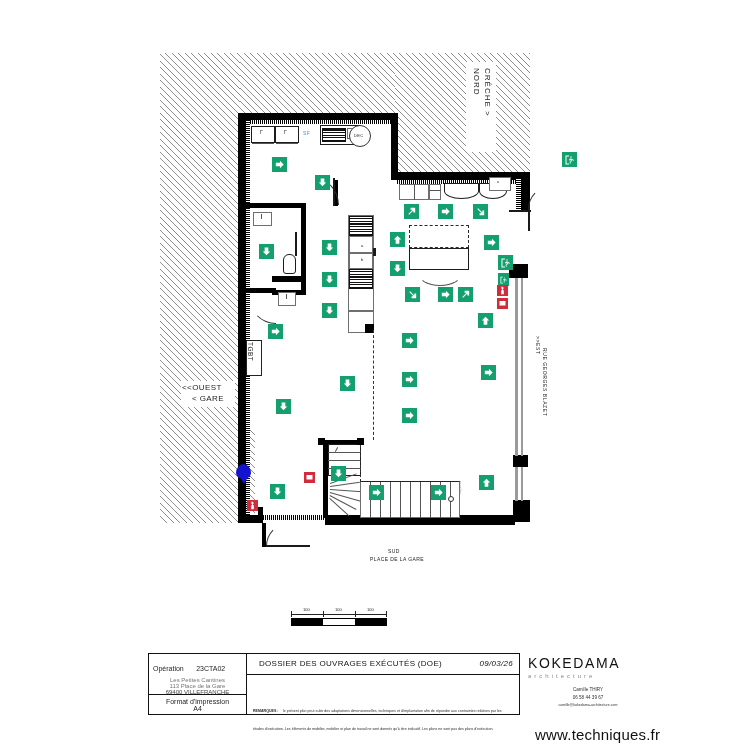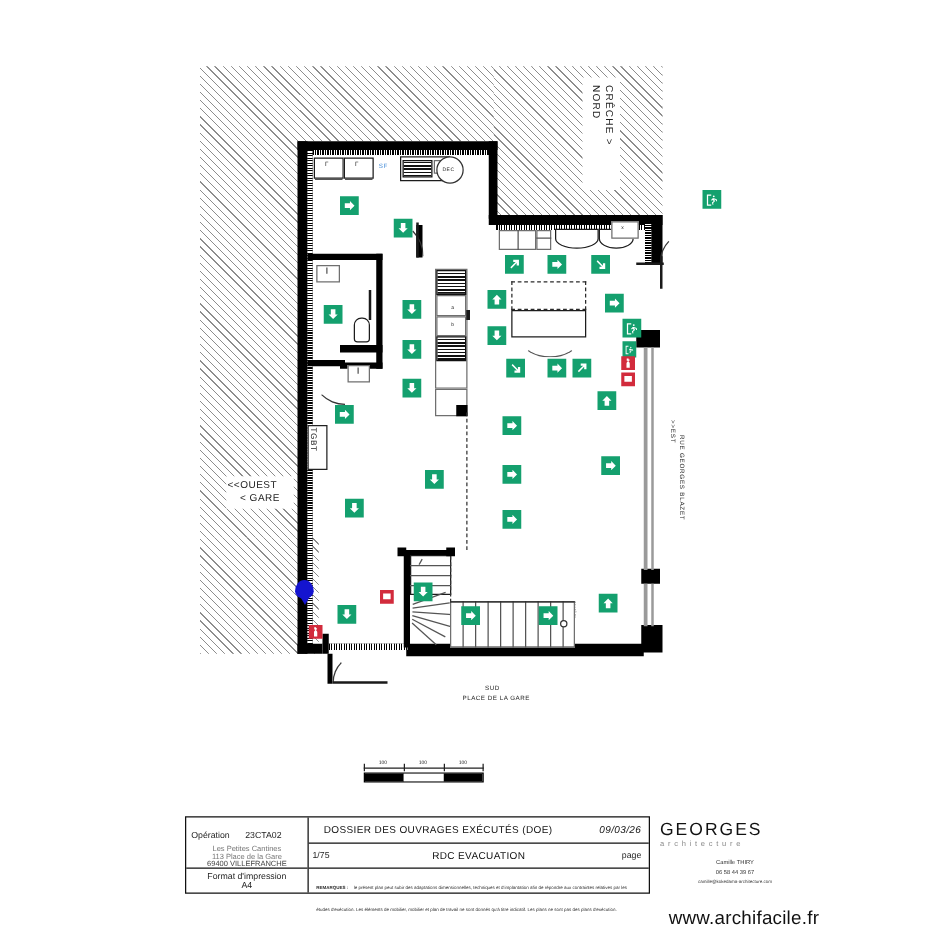--- a/index.html
+++ b/index.html
@@ -470,37 +470,32 @@
         <div class="t7 ctr" style="margin-top:3px;">Format d'impression</div>
         <div class="t7 ctr">A4</div>
       </div>
     </div>
 
     <div class="tb-col2">
       <div class="tb-r1">
         <div class="t8" style="position:absolute;left:12px;top:5px;">DOSSIER DES OUVRAGES EXÉCUTÉS (DOE)</div>
         <div class="t8" style="position:absolute;right:6px;top:5px;font-style:italic;">09/03/26</div>
       </div>
-      <div class="tb-r2">
-        <div class="t7" style="position:absolute;left:3px;top:6px;">1/75</div>
-        <div class="t8" style="position:absolute;left:0;right:0;top:5px;text-align:center;">RDC EVACUATION</div>
-        <div class="t7" style="position:absolute;right:6px;top:6px;">page</div>
-      </div>
       <div class="tb-r3">
         <div style="padding:3px 6px;">
           <span class="t35" style="font-weight:bold;">REMARQUES :</span>
           <span class="t35">le présent plan peut subir des adaptations dimensionnelles, techniques et d'implantation afin de répondre aux contraintes relatives par les études d'exécution. Les éléments de mobilier, mobilier et plan de travail ne sont donnés qu'à titre indicatif. Les plans ne sont pas des plans d'exécution.</span>
         </div>
       </div>
     </div>
   </div>
 
   <div class="logo">
-    <div class="nm">GEORGES</div>
+    <div class="nm">KOKEDAMA</div>
     <div class="sub">architecture</div>
     <div class="meta">Camille THIRY</div>
     <div class="meta" style="margin-top:0;">06 58 44 39 67</div>
     <div class="meta" style="margin-top:0;font-size:3.6px;">camille@kokedama-architecture.com</div>
   </div>
 
-  <div class="wm">www.archifacile.fr</div>
+  <div class="wm">www.techniques.fr</div>
 
 </div>
 
 </body></html>

